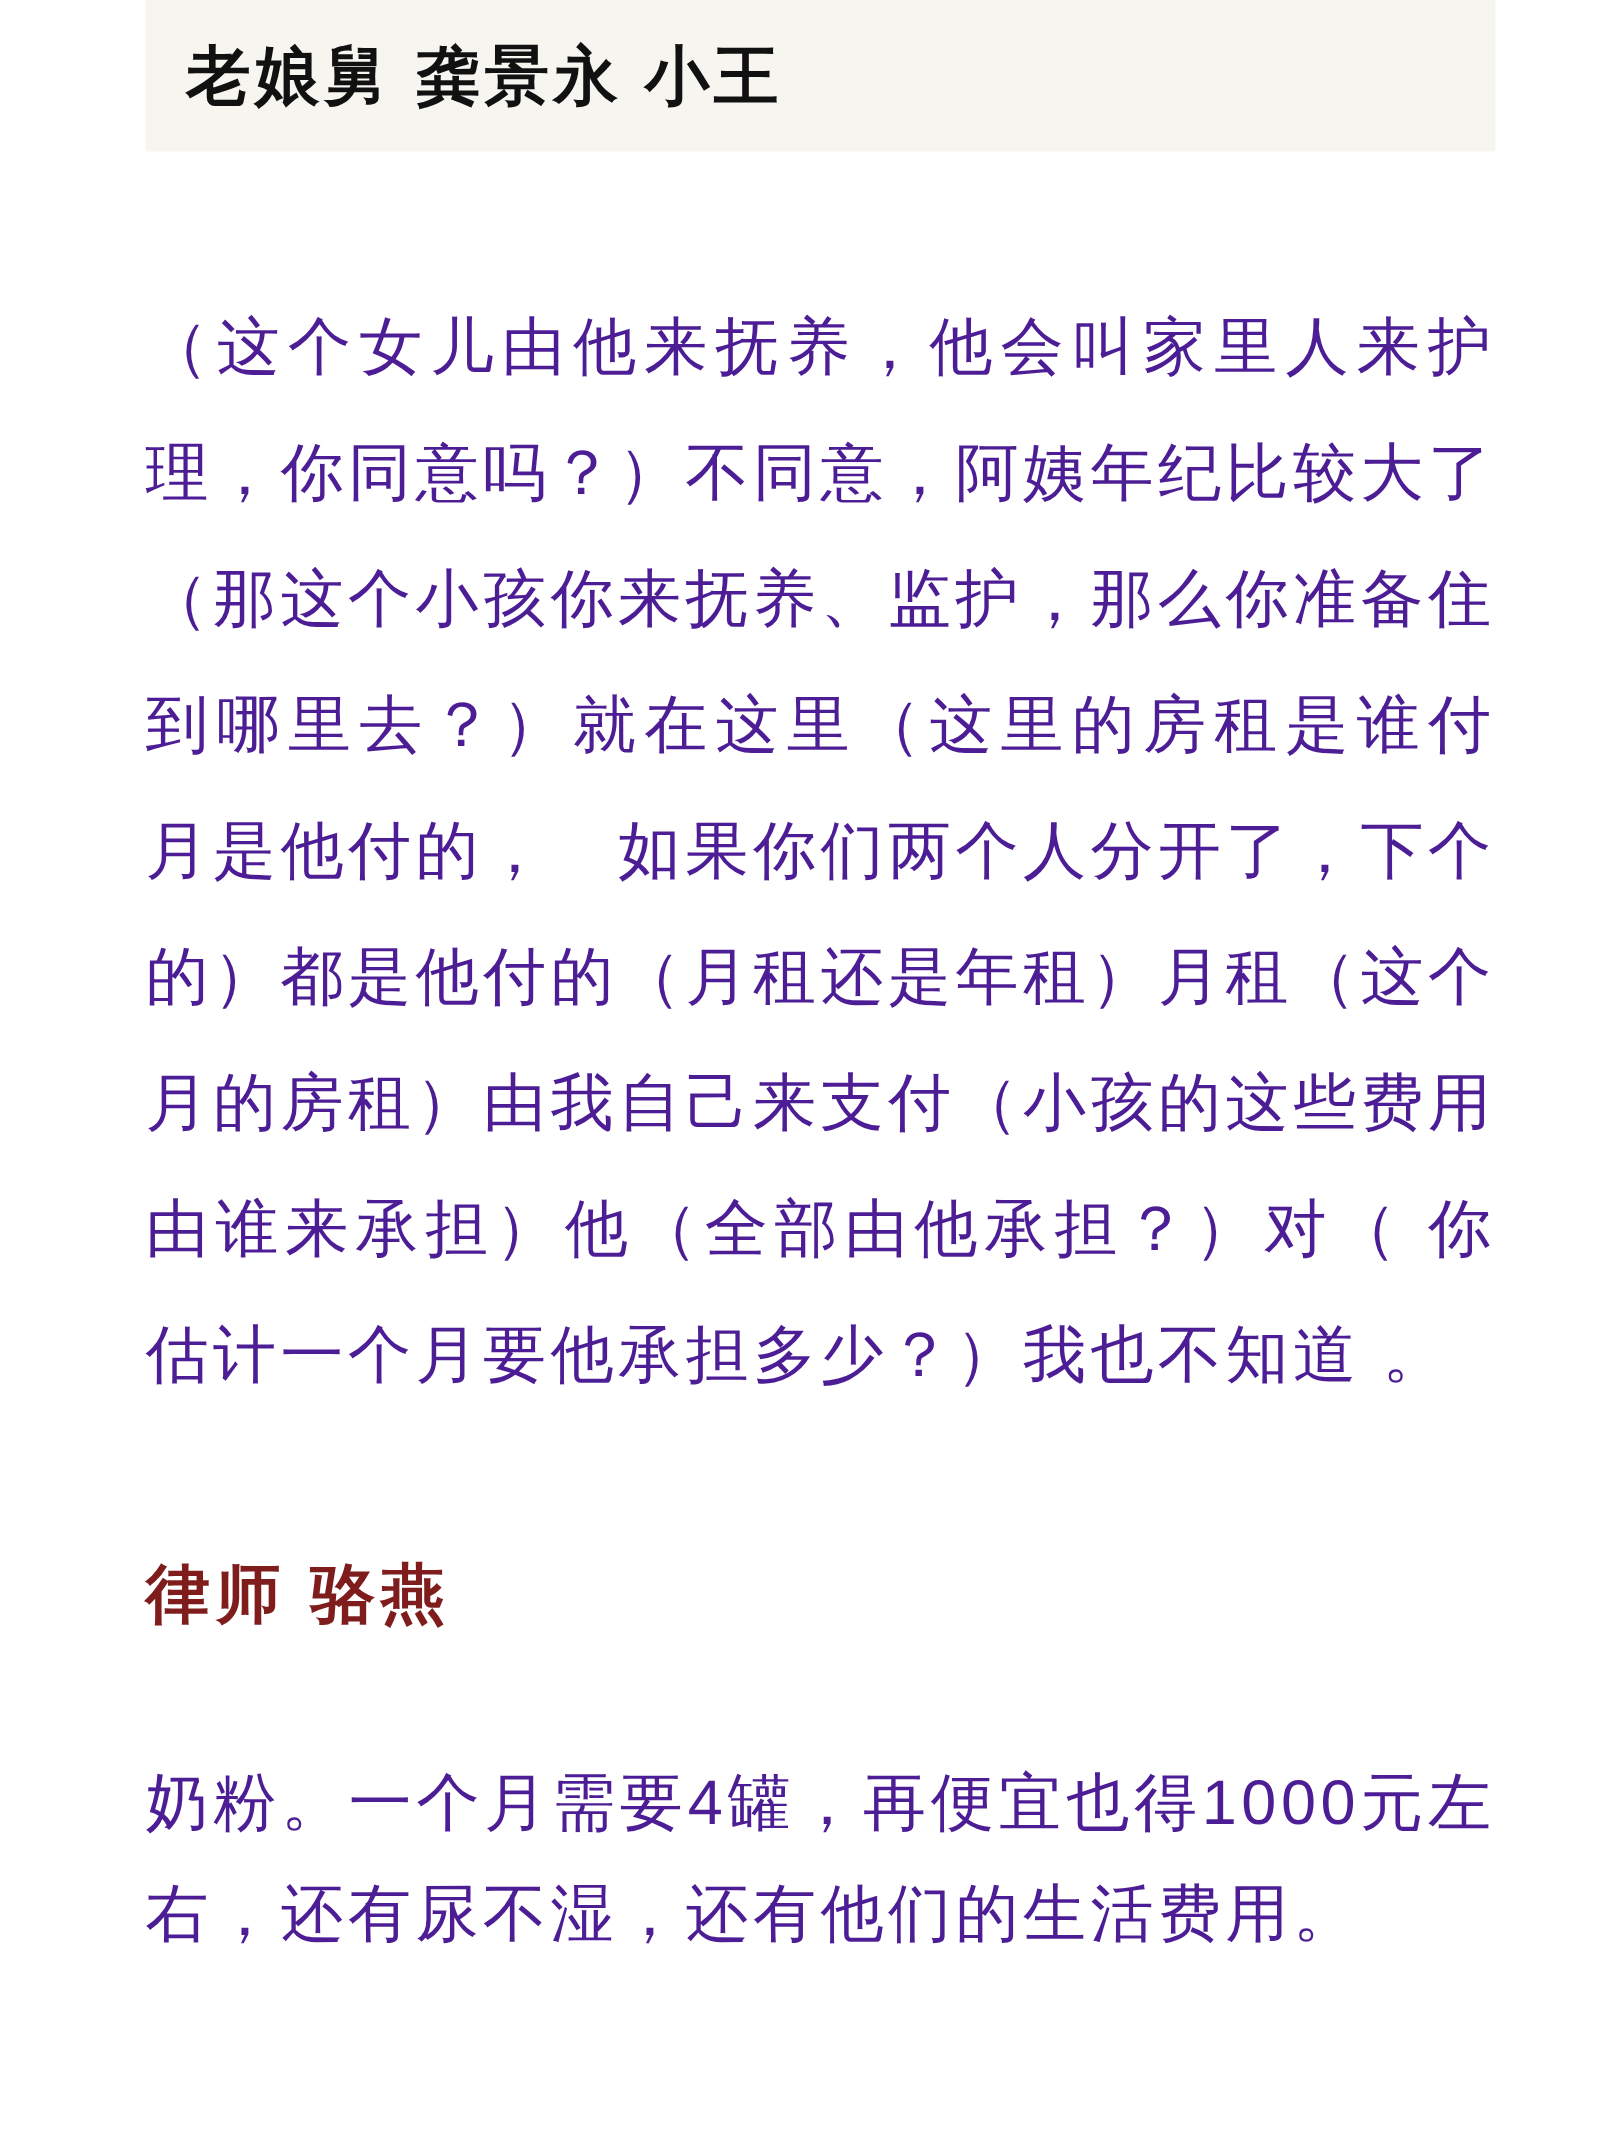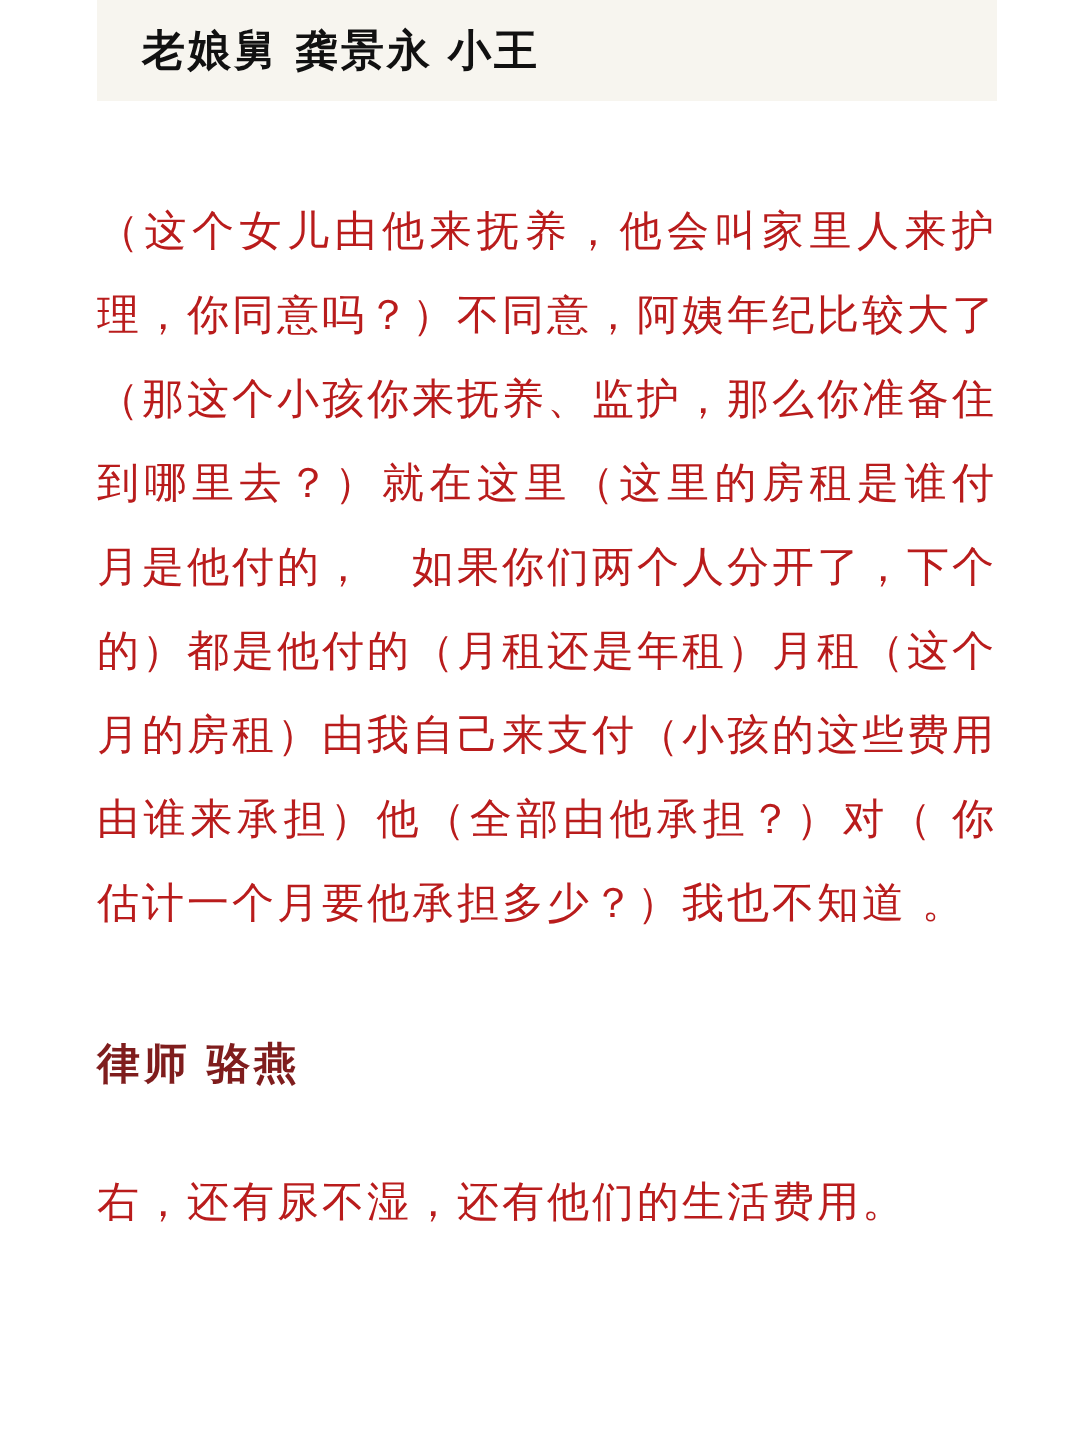--- a/index.html
+++ b/index.html
@@ -13,35 +13,35 @@
     color: #1a1a1a;
   }
   .content {
     padding: 0 83px 0 97px;
   }
   .speaker-band {
     background: #f7f5ef;
     height: 101px;
     display: flex;
     align-items: center;
-    padding-left: 45px;
+    padding-left: 27px;
     box-sizing: border-box;
   }
   .speaker-title {
     font-size: 43px;
     font-weight: 700;
     letter-spacing: 3px;
     color: #111111;
     white-space: nowrap;
   }
   .para {
     font-size: 42px;
     font-weight: 300;
     letter-spacing: 3px;
-    color: #b91c1c;
+    color: #4c1d95;
   }
   .para1 { margin-top: 88px; line-height: 84px; }
   .para2 { margin-top: 72px; line-height: 74px; }
   .tline {
     text-align: justify;
     text-align-last: justify;
   }
   .para .tline:last-child {
     text-align-last: left;
   }
@@ -72,17 +72,18 @@
         <div class="tline">月是他付的，　如果你们两个人分开了，下个</div>
         <div class="tline">的）都是他付的（月租还是年租）月租（这个</div>
         <div class="tline">月的房租）由我自己来支付（小孩的这些费用</div>
         <div class="tline">由谁来承担）他（全部由他承担？）对（ 你</div>
         <div class="tline">估计一个月要他承担多少？）我也不知道 。</div>
       </div>
 
     <h2 class="subheader">律师 骆燕</h2>
 
     <div class="para para2">
+        <div class="tline">奶粉。一个月需要4罐，再便宜也得1000元左</div>
         <div class="tline">右，还有尿不湿，还有他们的生活费用。</div>
       </div>
 
   </div>
 </div>
 
 </body></html>

